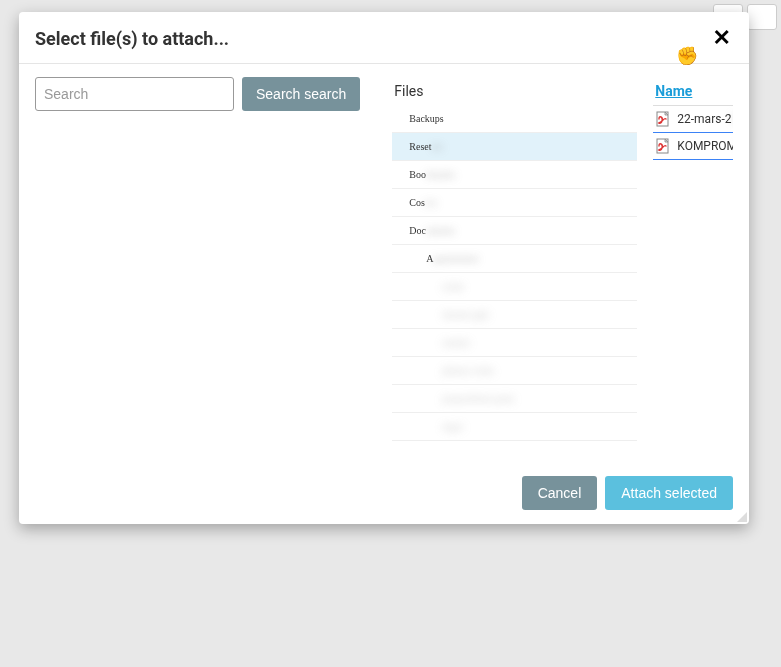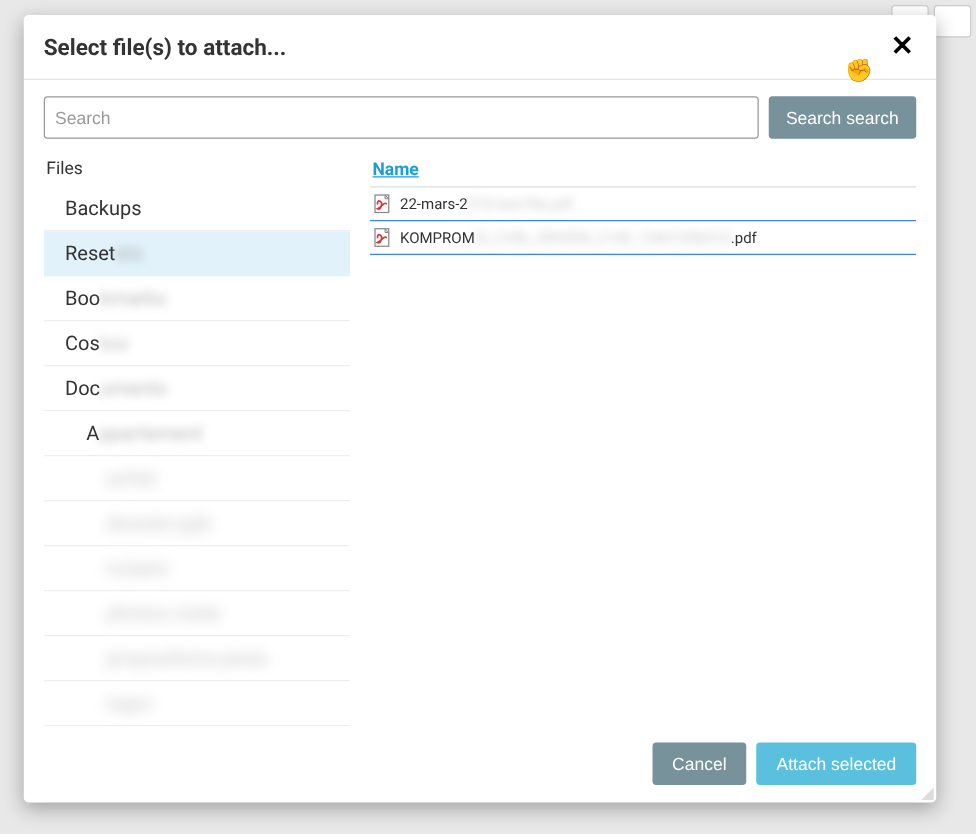--- a/index.html
+++ b/index.html
@@ -34,21 +34,21 @@
       height: 26px;
       background: #fff;
       border: 1px solid #ccc;
       border-radius: 3px;
     }
     .modal {
       position: absolute;
       left: 19px;
       top: 12px;
       width: 730px;
-      height: 630px;
+      height: 512px;
       background: #fff;
       border-radius: 4px;
       box-shadow: 0 5px 15px rgba(0,0,0,0.3);
       display: flex;
       flex-direction: column;
     }
     .modal-header {
       display: flex;
       justify-content: space-between;
       align-items: center;
@@ -65,22 +65,23 @@
       font-weight: 700;
       color: #000;
       cursor: pointer;
       line-height: 1;
       padding: 0 2px;
     }
     .modal-body {
       flex: 1;
       padding: 13px 16px 0 16px;
       display: flex;
-      flex-direction: column;
+      flex-direction: row;
       overflow: hidden;
+      gap: 32px;
     }
     .search-row {
       display: flex;
       gap: 8px;
       margin-bottom: 10px;
     }
     .search-input {
       flex: 1;
       height: 34px;
       border: 1px solid #999;
@@ -112,25 +113,26 @@
     .sidebar {
       width: 245px;
       overflow-y: auto;
     }
     .folder-root {
       font-size: 14px;
       color: #333;
       padding: 6px 2px;
     }
     .folder-item {
-      font-size: 16px;
+      font-size: 10px;
       color: #333;
       padding: 8px 0 8px 17px;
       border-bottom: 1px solid #eee;
       cursor: pointer;
+      font-family: Liberation Serif, serif;
     }
     .folder-item.selected {
       background: #e1f2fa;
     }
     .folder-item.level-2 {
       padding-left: 34px;
     }
     .folder-item.level-3 {
       padding-left: 50px;
     }

